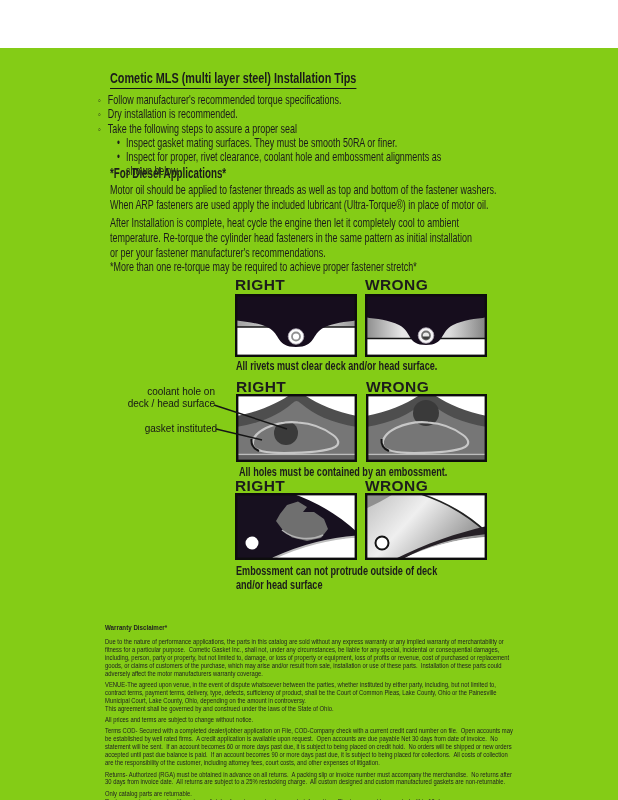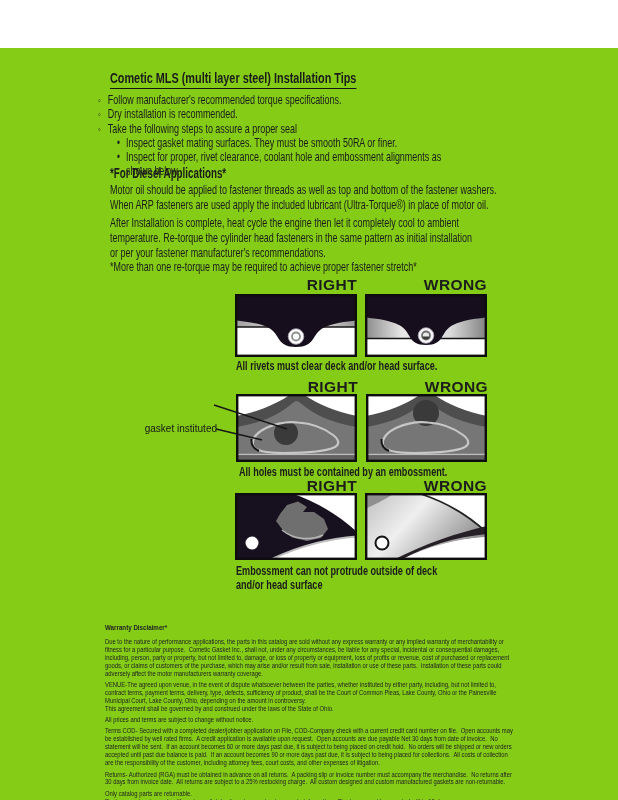--- a/index.html
+++ b/index.html
@@ -19,21 +19,21 @@
   .bm{width:14px;flex:0 0 14px;font-size:11px;}
   .sub{padding-left:27px;}
   .sub .bm{width:13px;flex:0 0 13px;font-size:12px;}
 
   .diesel-h{left:110px;top:117px;font-size:14px;font-weight:bold;}
   .body-p{left:110px;font-size:12.8px;line-height:15.2px;}
   .p1{top:134px;}
   .p2{top:167px;}
   .note{top:211px;}
 
-  .dlabel{width:122px;text-align:right;font-size:15.5px;font-weight:600;letter-spacing:.4px;color:#1c1c1c;}
+  .dlabel{width:122px;text-align:left;font-size:15.5px;font-weight:600;letter-spacing:.4px;color:#1c1c1c;}
   .cap{font-size:13px;font-weight:600;line-height:13.5px;}
 
   .ann{width:110px;text-align:right;font-size:10px;line-height:11.6px;color:#161616;}
   .leader{z-index:3;}
 
   .panel{position:absolute;display:block;}
 
   .disc{left:105px;top:576px;font-size:6.9px;line-height:7.9px;color:#222;width:600px;}
   .disc h3{font-size:7.3px;margin:0 0 6px 0;}
   .disc p{margin:0 0 3.5px 0;}
@@ -118,20 +118,22 @@
     <circle cx="61" cy="41.5" r="4" fill="#e8e8e8" stroke="#6f6f6f" stroke-width="1.8"></circle>
     <path d="M57.2,42.5 A3.9,3.9 0 0 0 64.8,42.5 Z" fill="#3c3c3c"></path>
     <rect x="1.2" y="1.2" width="119.6" height="60.6" fill="none" stroke="#0d0d0d" stroke-width="2.4"></rect>
   </svg>
 
   <div class="abs cap cx" style="left:236px;top:311px;">All rivets must clear deck and/or head surface.</div>
 
   <div class="abs dlabel" style="left:236px;top:330px;">RIGHT</div>
   <div class="abs dlabel" style="left:366px;top:330px;">WRONG</div>
 
+  <div class="abs ann preline" style="left:105px;top:338px;">coolant hole on
+deck / head surface</div>
   <div class="abs ann" style="left:105px;top:375px;width:112px;">gasket instituted</div>
 
   <svg class="abs leader" style="left:210px;top:352px;" width="112" height="44" viewBox="0 0 112 44">
     <line x1="4" y1="5" x2="77" y2="29" stroke="#161616" stroke-width="1.4"></line>
     <line x1="6" y1="29" x2="52" y2="40" stroke="#161616" stroke-width="1.4"></line>
   </svg>
 
   <svg class="panel" style="left:236px;top:346px;" width="121" height="68" viewBox="0 0 121 68">
     <rect x="0" y="0" width="121" height="68" fill="#ffffff"></rect>
     <path d="M0,22 C22,18 40,10 52,2 C53.5,0.8 54.5,0 56,0 L66,0 C67.5,0 68.5,0.8 70,2 C82,10 100,18 121,22 V68 H0 Z" fill="#4e4e4e"></path>

